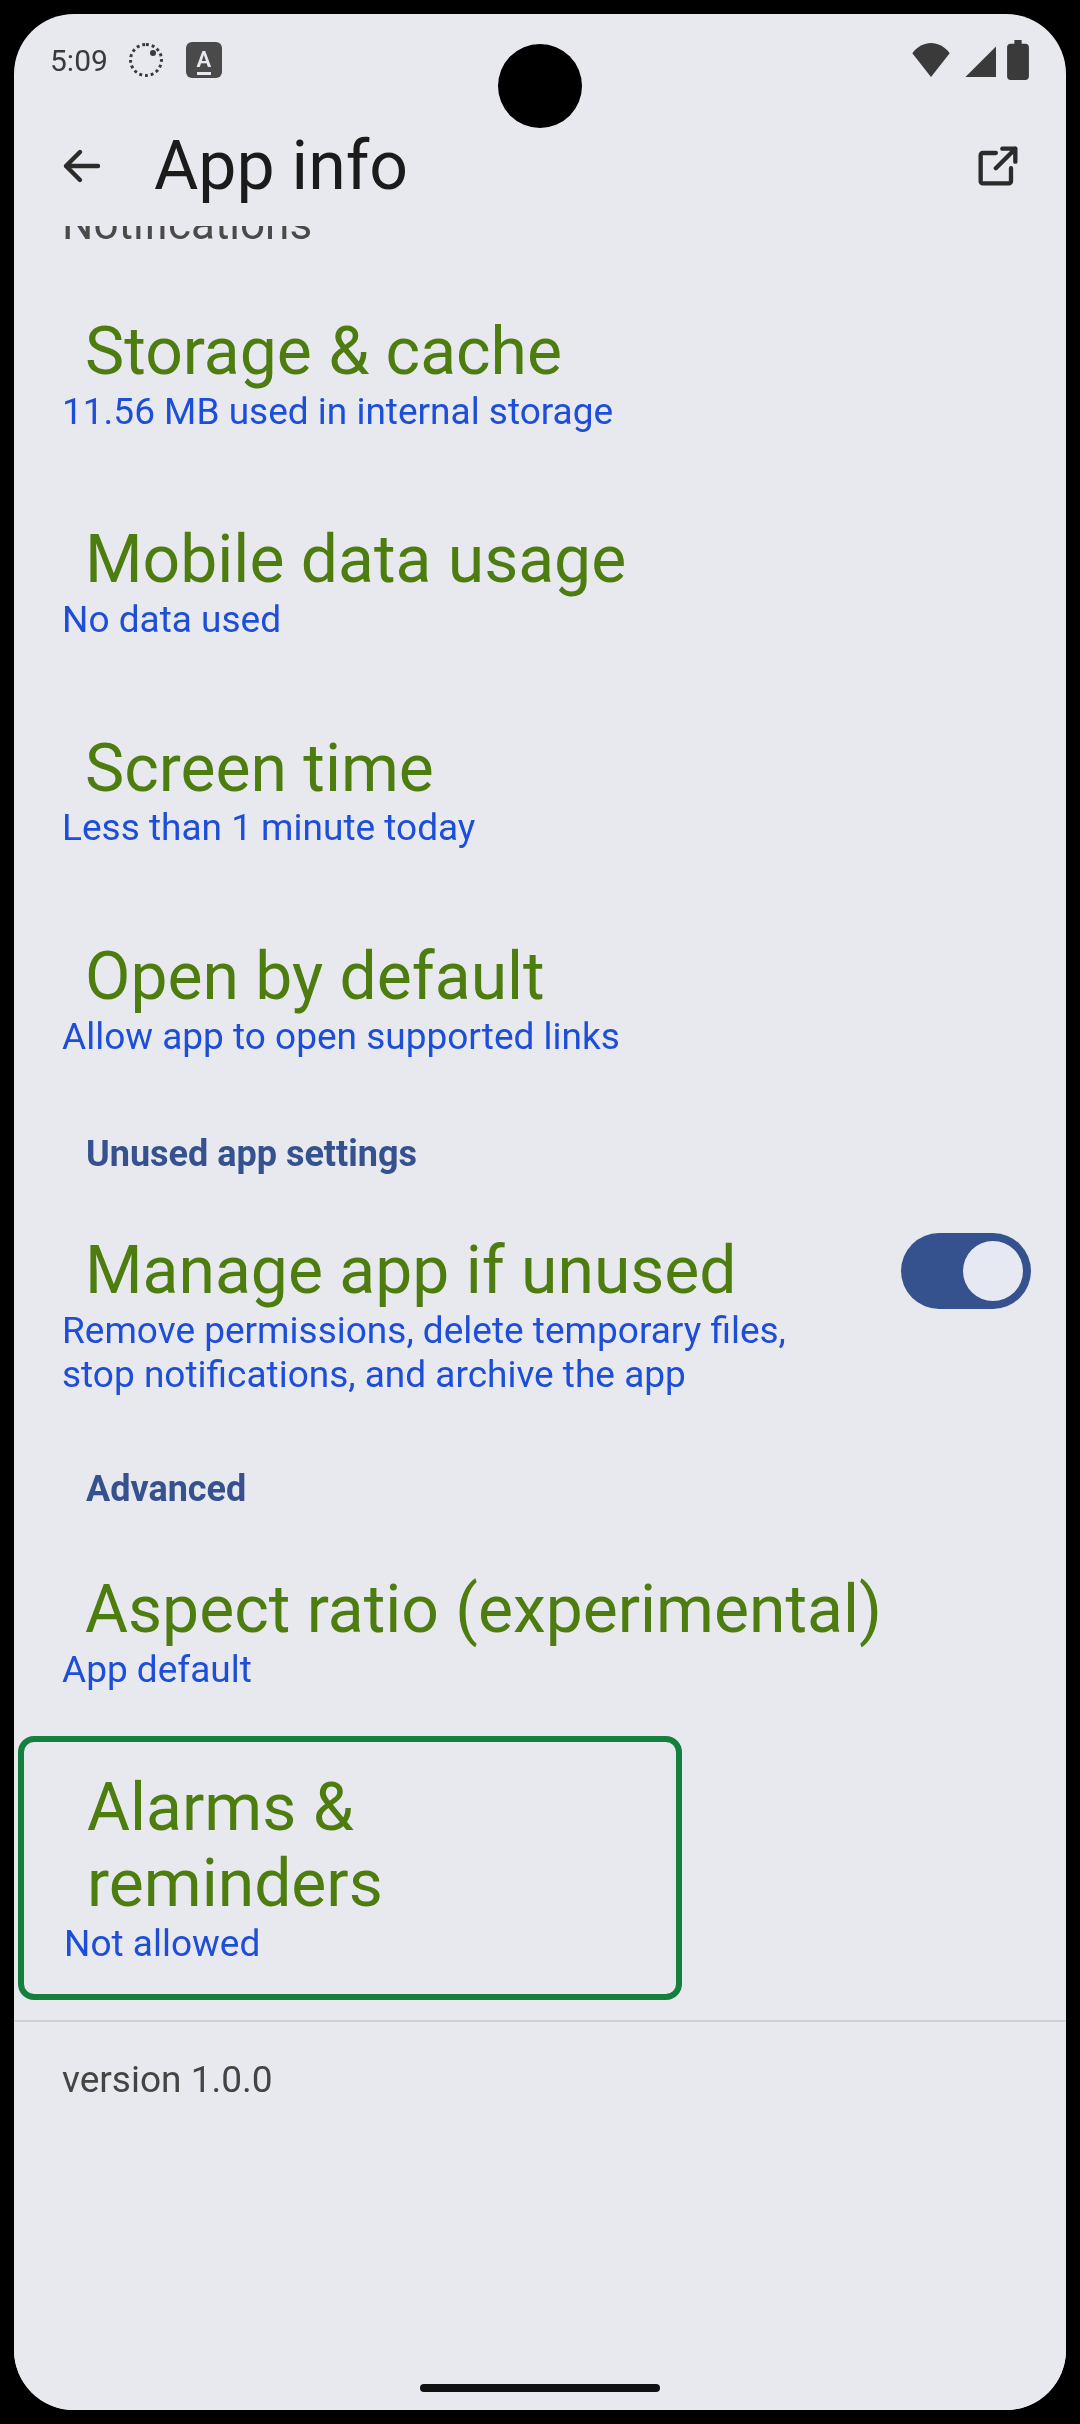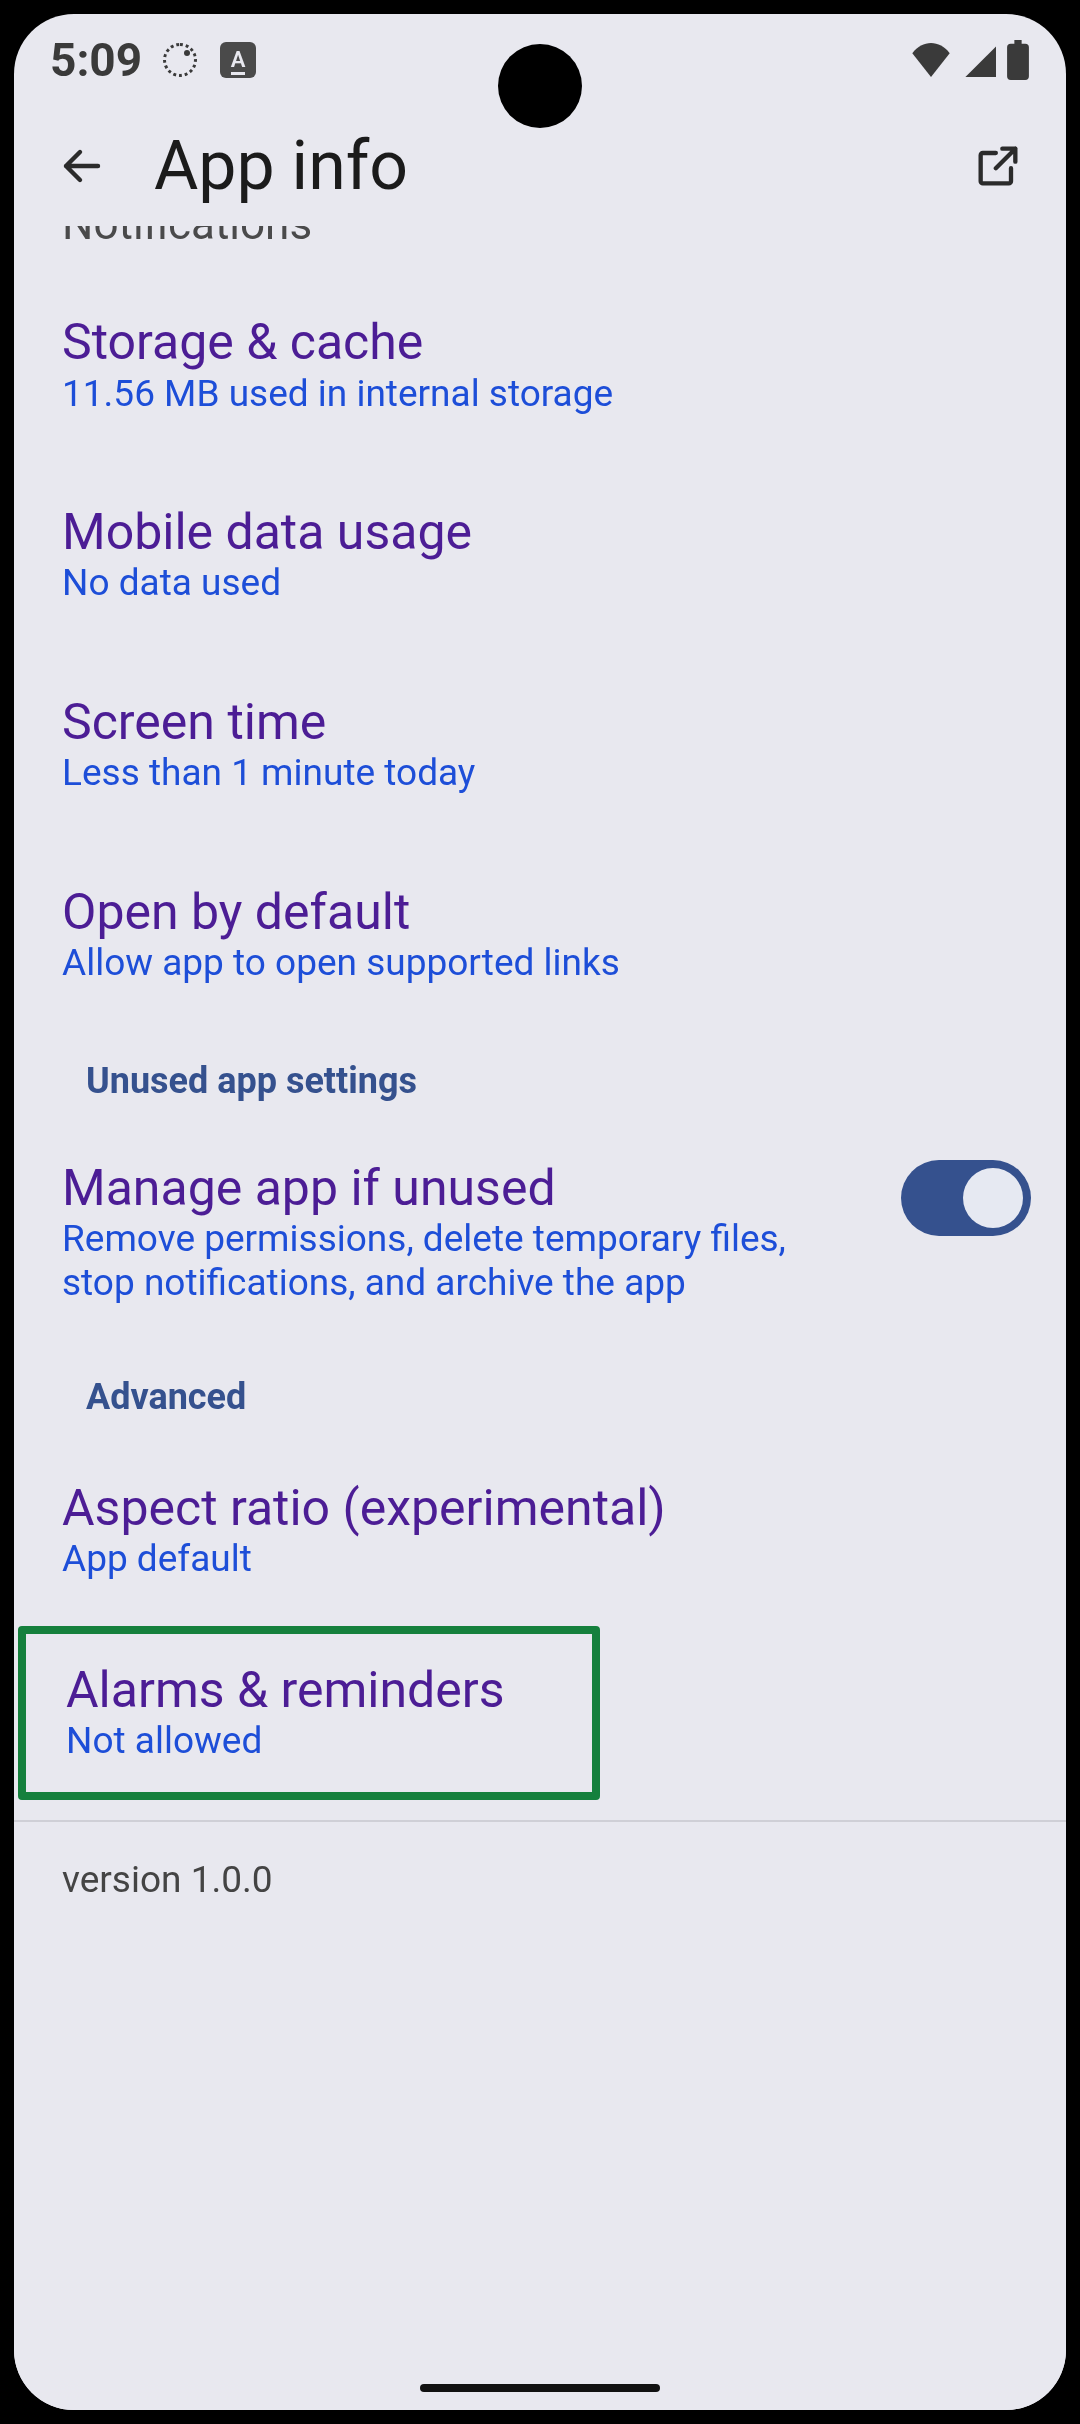--- a/index.html
+++ b/index.html
@@ -31,21 +31,21 @@
     position: absolute;
     top: 30px;
     left: 50%;
     transform: translateX(-50%);
     width: 84px; height: 84px;
     background: #000;
     border-radius: 50%;
     z-index: 10;
   }
   .status-left { display: flex; align-items: center; gap: 18px; }
-  .status-time { font-size: 46px; font-weight: 700; color: #3a3a3a; }
+  .status-time { font-size: 30px; font-weight: 400; color: #3a3a3a; }
   .status-icon-box {
     width: 40px; height: 40px;
     display:flex; align-items:center; justify-content:center;
   }
   .dashed-circle {
     width: 34px; height: 34px; border: 3px dotted #3a3a3a; border-radius:50%;
     position: relative;
   }
   .dashed-circle::after{
     content:''; width:6px; height:6px; background:#3a3a3a; border-radius:50%;
@@ -93,21 +93,21 @@
     font-size: 44px;
     color:#3a3a3a;
     padding-left: 48px;
     line-height: 1;
     transform: translateY(-24px);
     opacity: .9;
   }
   .item {
     padding: 44px 48px 44px 48px;
   }
-  .item-title { font-size: 50px; font-weight:400; color:#4c1d95; line-height:1.15;}
+  .item-title { font-size: 66px; font-weight:400; color:#4d7c0f; line-height:1.15;margin-left:23px;}
   .item-sub { font-size: 37px; color:#1d4ed8; line-height:1.2;}
   .section-header {
     padding: 30px 48px 18px 72px;
     font-size: 36px;
     font-weight:700;
     color:#35518e;
   }
   .toggle-row {
     display:flex; align-items:flex-start;
     padding: 40px 35px 40px 48px;
@@ -125,23 +125,23 @@
   .switch::after{
     content:'';
     position:absolute;
     right:8px; top:8px;
     width:60px; height:60px;
     background:#e6e9f2;
     border-radius:50%;
   }
   .highlight-box{
     margin: 0 8px 0 0;
-    border: 8px solid #15803d;
-    border-radius: 4px;
-    width: 582px;
+    border: 6px solid #15803d;
+    border-radius: 16px;
+    width: 664px;
     margin-left: 4px;
   }
   .highlight-box .item{
     padding: 28px 40px 28px 40px;
   }
   .divider{
     height:2px; background:#cfcfd6;
     margin-top: 20px;
   }
   .version{

